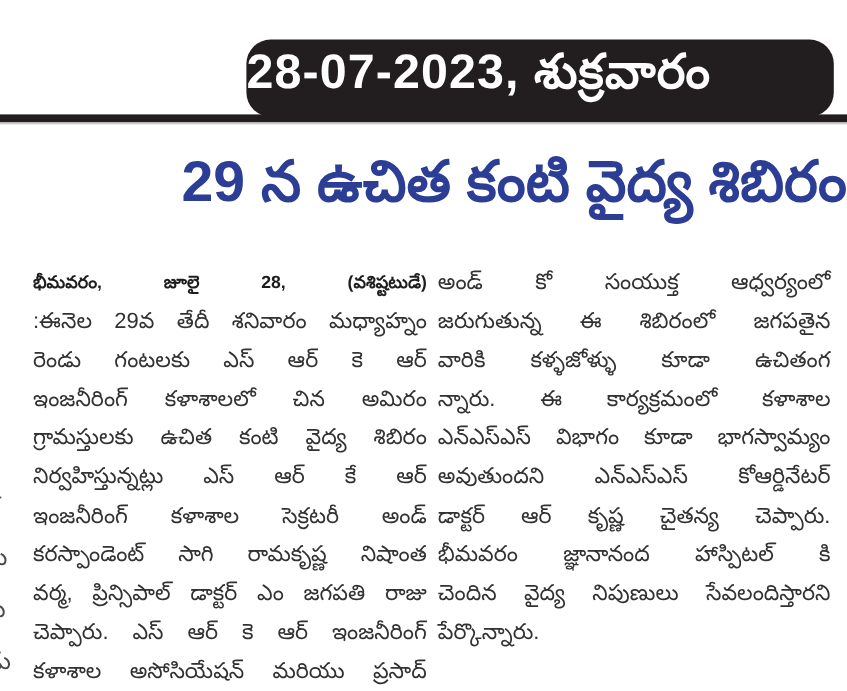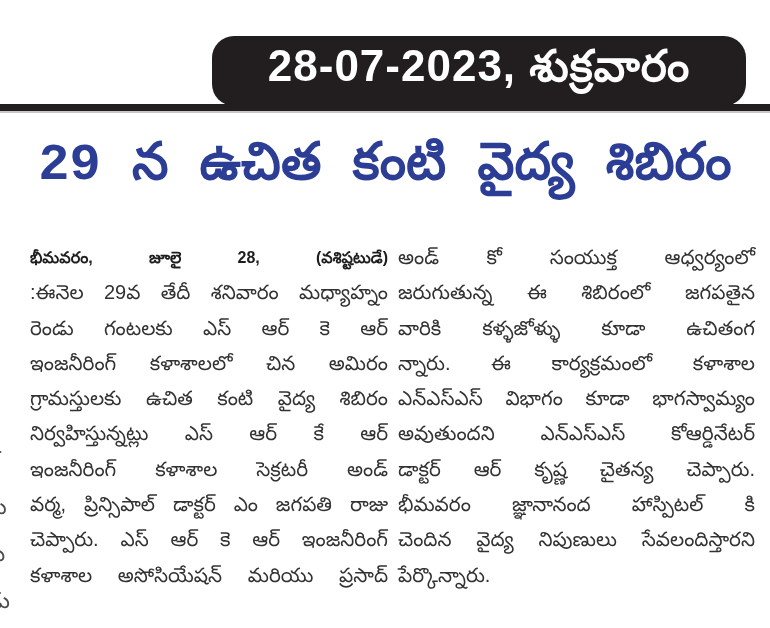--- a/index.html
+++ b/index.html
@@ -23,53 +23,53 @@
     left: 0;
     top: 104px;
     width: 770px;
     height: 7px;
     background: #221e1f;
     box-shadow: 0 2px 0 #c9c7c7;
   }
   
   #date-banner {
     position: absolute;
-    left: 212px;
+    left: 224px;
     top: 36px;
     width: 534px;
     height: 70px;
     background: #221e1f;
     border-radius: 22px;
     display: flex;
     align-items: center;
-    justify-content: center;
+    justify-content: flex-start;
     z-index: 2;
   }
   #date-banner .banner-text {
     color: #ffffff;
     font-size: 44px;
     font-weight: 700;
     letter-spacing: 1px;
     white-space: nowrap;
     font-family: "Liberation Sans", sans-serif;
   }
   
   #headline {
     position: absolute;
     left: 0;
     top: 120px;
     width: 770px;
     height: 92px;
     line-height: 92px;
-    text-align: center;
+    text-align: right;
     font-size: 52px;
     font-weight: 700;
     color: #2b3d94;
     white-space: nowrap;
-    font-family: Liberation Mono, monospace;
+    font-family: Liberation Sans, sans-serif;
   }
   
   .column {
     position: absolute;
     top: 240px;
     height: 388px;
     color: #323232;
   }
   #left-col  { left: 30px;  width: 358px; }
   #right-col { left: 398px; width: 357px; }
@@ -116,20 +116,21 @@
   <div id="headline">29 న ఉచిత కంటి వైద్య శిబిరం</div>
 
   <div id="left-col" class="column">
       <div class="body-line bold">భీమవరం, జూలై 28, (వశిష్టటుడే)</div>
       <div class="body-line">:ఈనెల 29వ తేదీ శనివారం మధ్యాహ్నం</div>
       <div class="body-line">రెండు గంటలకు ఎస్ ఆర్ కె ఆర్</div>
       <div class="body-line">ఇంజనీరింగ్ కళాశాలలో చిన అమిరం</div>
       <div class="body-line">గ్రామస్తులకు ఉచిత కంటి వైద్య శిబిరం</div>
       <div class="body-line">నిర్వహిస్తున్నట్లు ఎస్ ఆర్ కే ఆర్</div>
       <div class="body-line">ఇంజనీరింగ్ కళాశాల సెక్రటరీ అండ్</div>
+      <div class="body-line">కరస్పాండెంట్ సాగి రామకృష్ణ నిషాంత</div>
       <div class="body-line">వర్మ, ప్రిన్సిపాల్ డాక్టర్ ఎం జగపతి రాజు</div>
       <div class="body-line">చెప్పారు. ఎస్ ఆర్ కె ఆర్ ఇంజనీరింగ్</div>
       <div class="body-line">కళాశాల అసోసియేషన్ మరియు ప్రసాద్</div>
     </div>
   <div id="right-col" class="column">
       <div class="body-line">అండ్ కో సంయుక్త ఆధ్వర్యంలో</div>
       <div class="body-line">జరుగుతున్న ఈ శిబిరంలో జగపతైన</div>
       <div class="body-line">వారికి కళ్ళజోళ్ళు కూడా ఉచితంగ</div>
       <div class="body-line">న్నారు. ఈ కార్యక్రమంలో కళాశాల</div>
       <div class="body-line">ఎన్ఎస్ఎస్ విభాగం కూడా భాగస్వామ్యం</div>

